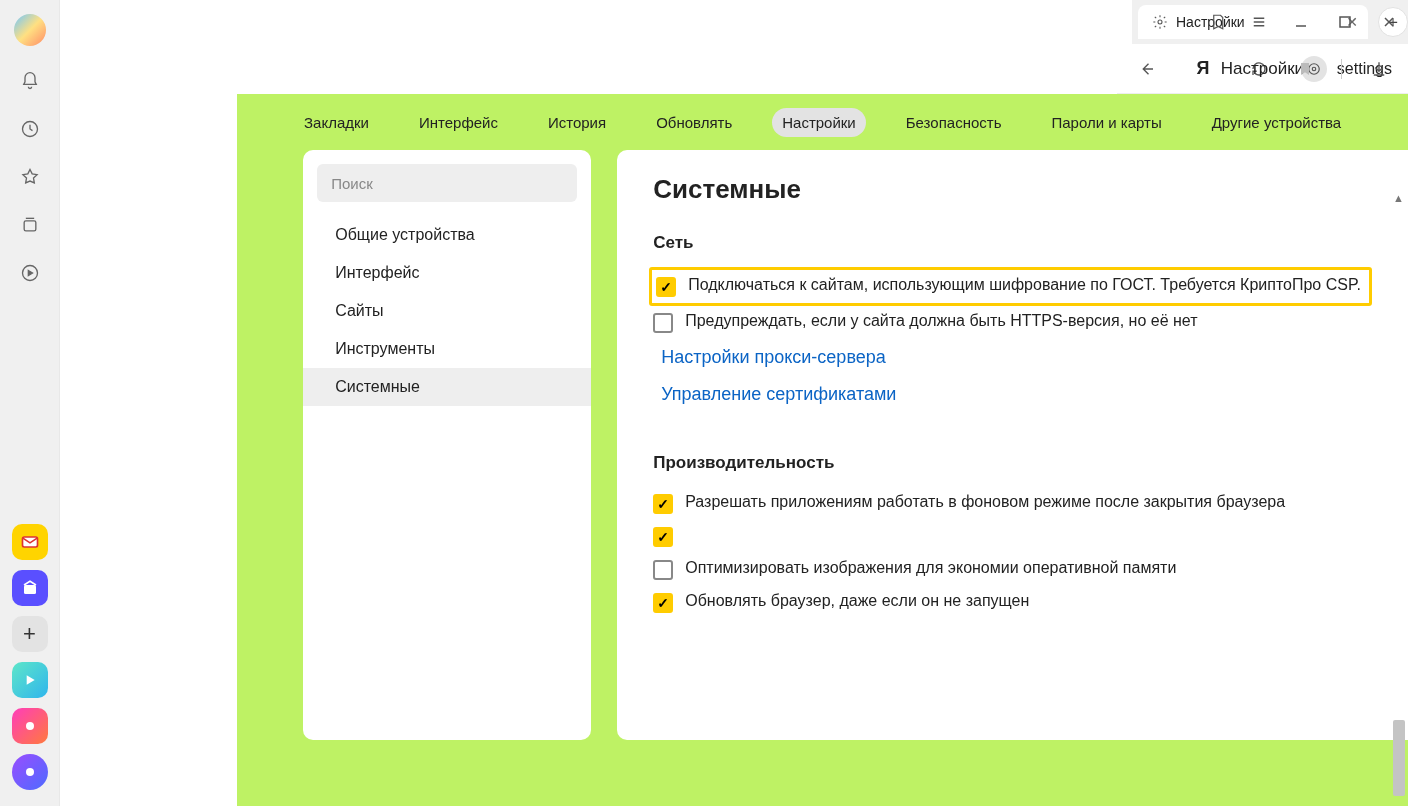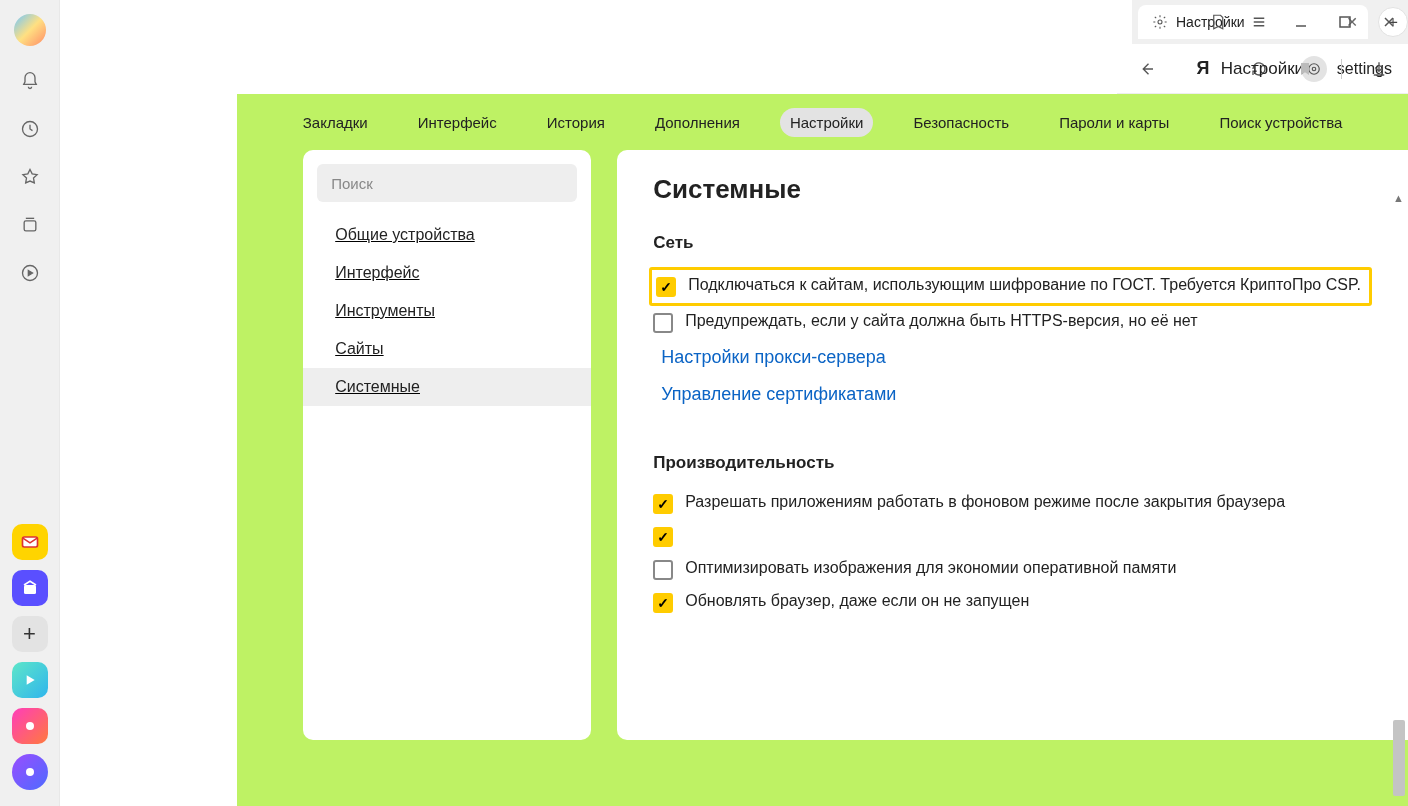--- a/index.html
+++ b/index.html
@@ -58,21 +58,21 @@
 
   
   .content-outer{flex:1;background:#bef264;position:relative;overflow:hidden;}
   .top-menu{height:56px;display:flex;align-items:center;justify-content:center;gap:30px;font-size:15px;color:#222;}
   .top-menu .mitem{cursor:pointer;padding:6px 10px;border-radius:16px;}
   .top-menu .mitem.active{background:#e3e3e3;}
 
   .body-row{display:flex;gap:26px;padding:0 0 0 66px;height:calc(100% - 56px);}
 
   
-  .settings-side{width:288px;background:#fff;border-radius:10px;padding:14px 0;display:flex;flex-direction:column;height:590px;text-decoration:underline;}
+  .settings-side{width:288px;background:#fff;border-radius:10px;padding:14px 0;display:flex;flex-direction:column;height:590px;}
   .search-box{margin:0 14px 14px 14px;}
   .search-box input{width:100%;height:38px;border:none;background:#eee;border-radius:6px;padding:0 14px;font-size:15px;outline:none;color:#333;}
   .search-box input::placeholder{color:#888;}
   .side-item{padding:10px 32px;font-size:16px;color:#222;cursor:pointer;}
   .side-item.active{background:#eee;}
 
   
   .settings-main{flex:1;background:#fff;border-radius:10px 0 0 10px;padding:24px 36px;height:590px;overflow:auto;position:relative;}
   .settings-main h1{font-size:26px;font-weight:600;margin-bottom:28px;color:#222;}
   .sect-title{font-size:17px;font-weight:600;margin:10px 0 14px 0;color:#222;}
@@ -232,38 +232,38 @@
           </svg>
       </span>
     </div>
   </div>
 
   <div class="content-outer">
     <div class="top-menu" id="top-menu">
         <div class="mitem">Закладки</div>
         <div class="mitem">Интерфейс</div>
         <div class="mitem">История</div>
-        <div class="mitem">Дополнения</div>
+        <div class="mitem">Обновлять</div>
         <div class="mitem active">Настройки</div>
         <div class="mitem">Безопасность</div>
         <div class="mitem">Пароли и карты</div>
-        <div class="mitem">Поиск устройства</div>
+        <div class="mitem">Другие устройства</div>
       </div>
 
     <div class="body-row">
 
       <div class="settings-side">
         <div class="search-box">
           <input type="text" placeholder="Поиск" style="">
         </div>
         <div id="side-items">
             <div class="side-item">Общие устройства</div>
             <div class="side-item">Интерфейс</div>
+            <div class="side-item">Сайты</div>
             <div class="side-item">Инструменты</div>
-            <div class="side-item">Сайты</div>
             <div class="side-item active">Системные</div>
           </div>
       </div>
 
       <div class="settings-main">
         <h1>Системные</h1>
 
         <div class="sect-title">Сеть</div>
         <div id="net-opts">
             <div class="opt-row highlight">

